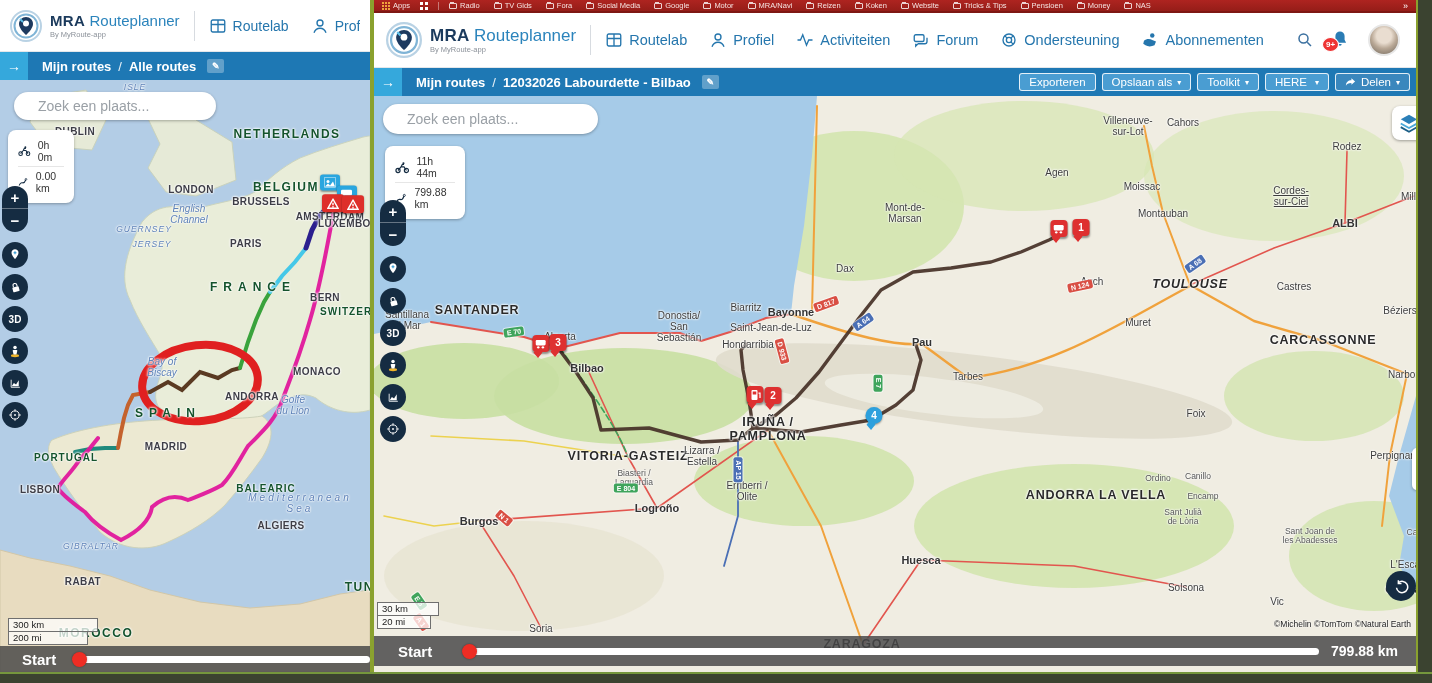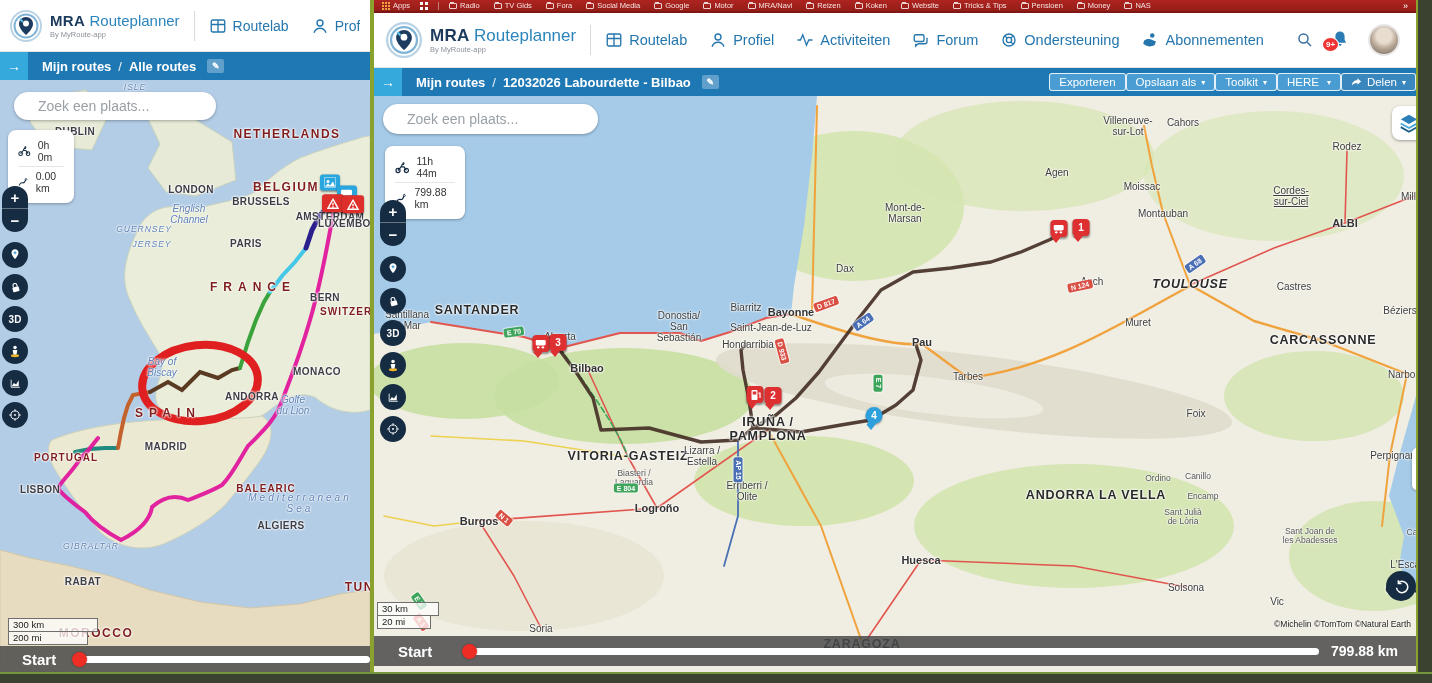--- a/index.html
+++ b/index.html
@@ -32,21 +32,21 @@
   .bellwrap{position:relative;width:22px;height:22px;}
   .badge{position:absolute;left:-8px;top:8px;background:#e33; color:#fff;font-size:8px;font-weight:700;border-radius:50%;padding:2px 3px;border:1px solid #fff;}
   .avatar{width:32px;height:32px;border-radius:50%;border:2px solid #e7e7e7;background:radial-gradient(circle at 50% 35%,#e9ddd0 0 32%,#b9a896 55%,#6e655a 100%);}
 
   
   .crumb{height:28px;background:#1e78b4;display:flex;align-items:center;color:#fff;position:relative;}
   .crumbtab{width:28px;height:28px;background:#35a8dc;display:flex;align-items:center;justify-content:center;font-weight:700;font-size:14px;flex:0 0 auto;}
   .crumbtxt{margin-left:14px;font-size:13px;font-weight:700;display:flex;gap:7px;align-items:center;white-space:nowrap;}
   .crumbsep{font-weight:400;opacity:.9;}
   .editbox{display:inline-flex;align-items:center;justify-content:center;width:17px;height:14px;background:rgba(255,255,255,.30);border-radius:2px;font-size:9px;margin-left:4px;}
-  .actions{margin-left:auto;display:flex;align-items:center;padding-right:0;}
+  .actions{margin-left:auto;display:flex;gap:6px;align-items:center;padding-right:6px;}
   .abtn{background:#4a9dd2;border:1px solid rgba(255,255,255,.85);border-radius:3px;color:#fff;font-size:11.5px;padding:2px 9px;display:flex;align-items:center;gap:5px;cursor:pointer;white-space:nowrap;}
   .abtn.select{width:64px;justify-content:space-between;}
   .abtn.share{background:#3a87bd;}
   .caret{font-size:8px;}
 
   
   .bookmarks{height:13px;background:linear-gradient(#ae2420,#951d18);display:flex;align-items:center;gap:10px;padding:0 8px;color:#f6e3e1;font-size:7.5px;overflow:hidden;border-bottom:2px solid #7e1713;}
   .bm{display:flex;align-items:center;gap:3px;cursor:pointer;flex:0 0 auto;}
   .bm em{font-style:normal;}
   .bm-folder{width:8px;height:6px;border:1px solid rgba(255,255,255,.8);border-radius:1px;position:relative;display:inline-block;}
@@ -60,21 +60,21 @@
   .map{position:relative;overflow:hidden;flex:1;}
   .map-left{background:#b3cde6;height:592px;}
   .map-right{background:#f0ede2;}
   .map svg.base{position:absolute;left:0;top:0;}
   .lbl{position:absolute;transform:translate(-50%,-50%);white-space:pre-line;text-align:center;color:#3a3a3a;font-size:10px;line-height:1.1;text-shadow:0 0 2px #fff,0 0 2px #fff,0 0 3px #fff;pointer-events:none;}
   .lbl.town{font-size:10px;color:#3c3c3c;}
   .lbl.med{font-size:11px;font-weight:700;color:#333;}
   .lbl.big{font-size:12.5px;font-weight:700;color:#2a2a2a;letter-spacing:.8px;}
   .lbl.small{font-size:8.5px;color:#555;}
   .lbl.ct{font-size:10px;font-weight:700;color:#3d3d46;letter-spacing:.4px;}
-  .lbl.region{font-size:12px;font-weight:700;color:#7f1d1d;letter-spacing:1.5px;}
+  .lbl.region{font-size:12px;font-weight:700;color:#14532d;letter-spacing:1.5px;}
   .lbl.region.sm{font-size:10px;letter-spacing:1px;}
   .lbl.wide{letter-spacing:6px;}
   .lbl.water{font-size:10px;font-style:italic;color:#5e82b8;}
   .lbl.waterS{font-size:8.5px;font-style:italic;color:#5e82b8;letter-spacing:1px;}
   .lbl.wideW{letter-spacing:3px;}
 
   .shield{position:absolute;transform:translate(-50%,-50%);font-size:7px;font-weight:700;color:#fff;padding:1px 3px;border-radius:2px;line-height:1;pointer-events:none;box-shadow:0 0 0 1px rgba(255,255,255,.6);}
   .sh-red{background:#d94f44;}
   .sh-green{background:#3fa45c;}
   .sh-blue{background:#4a6fb5;}

